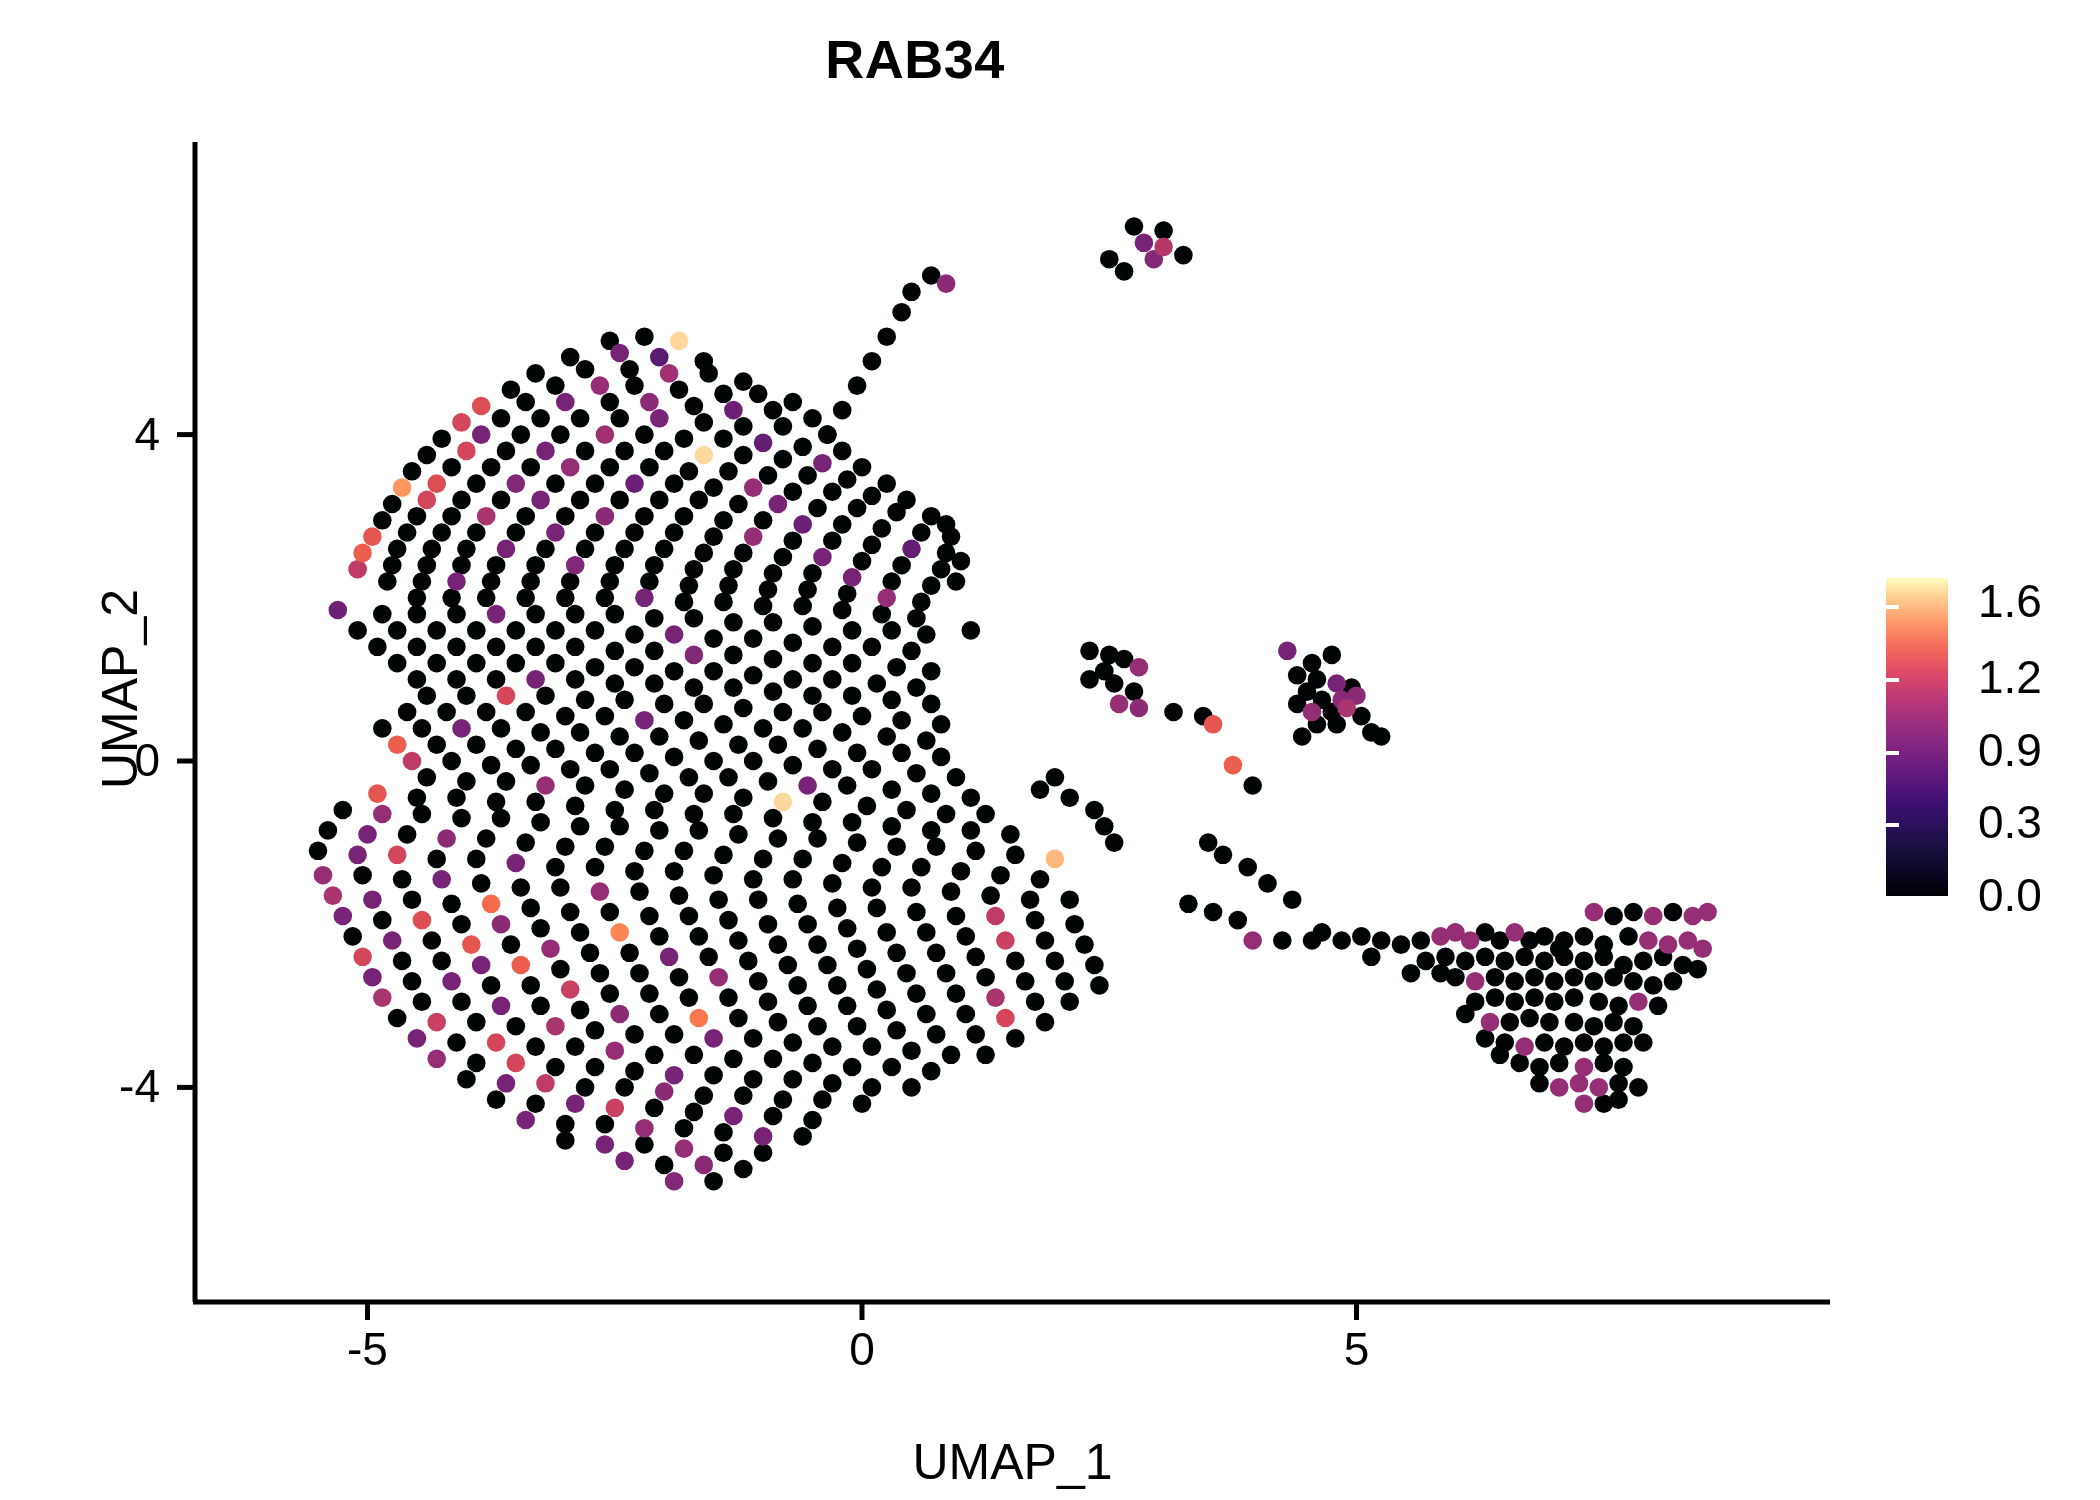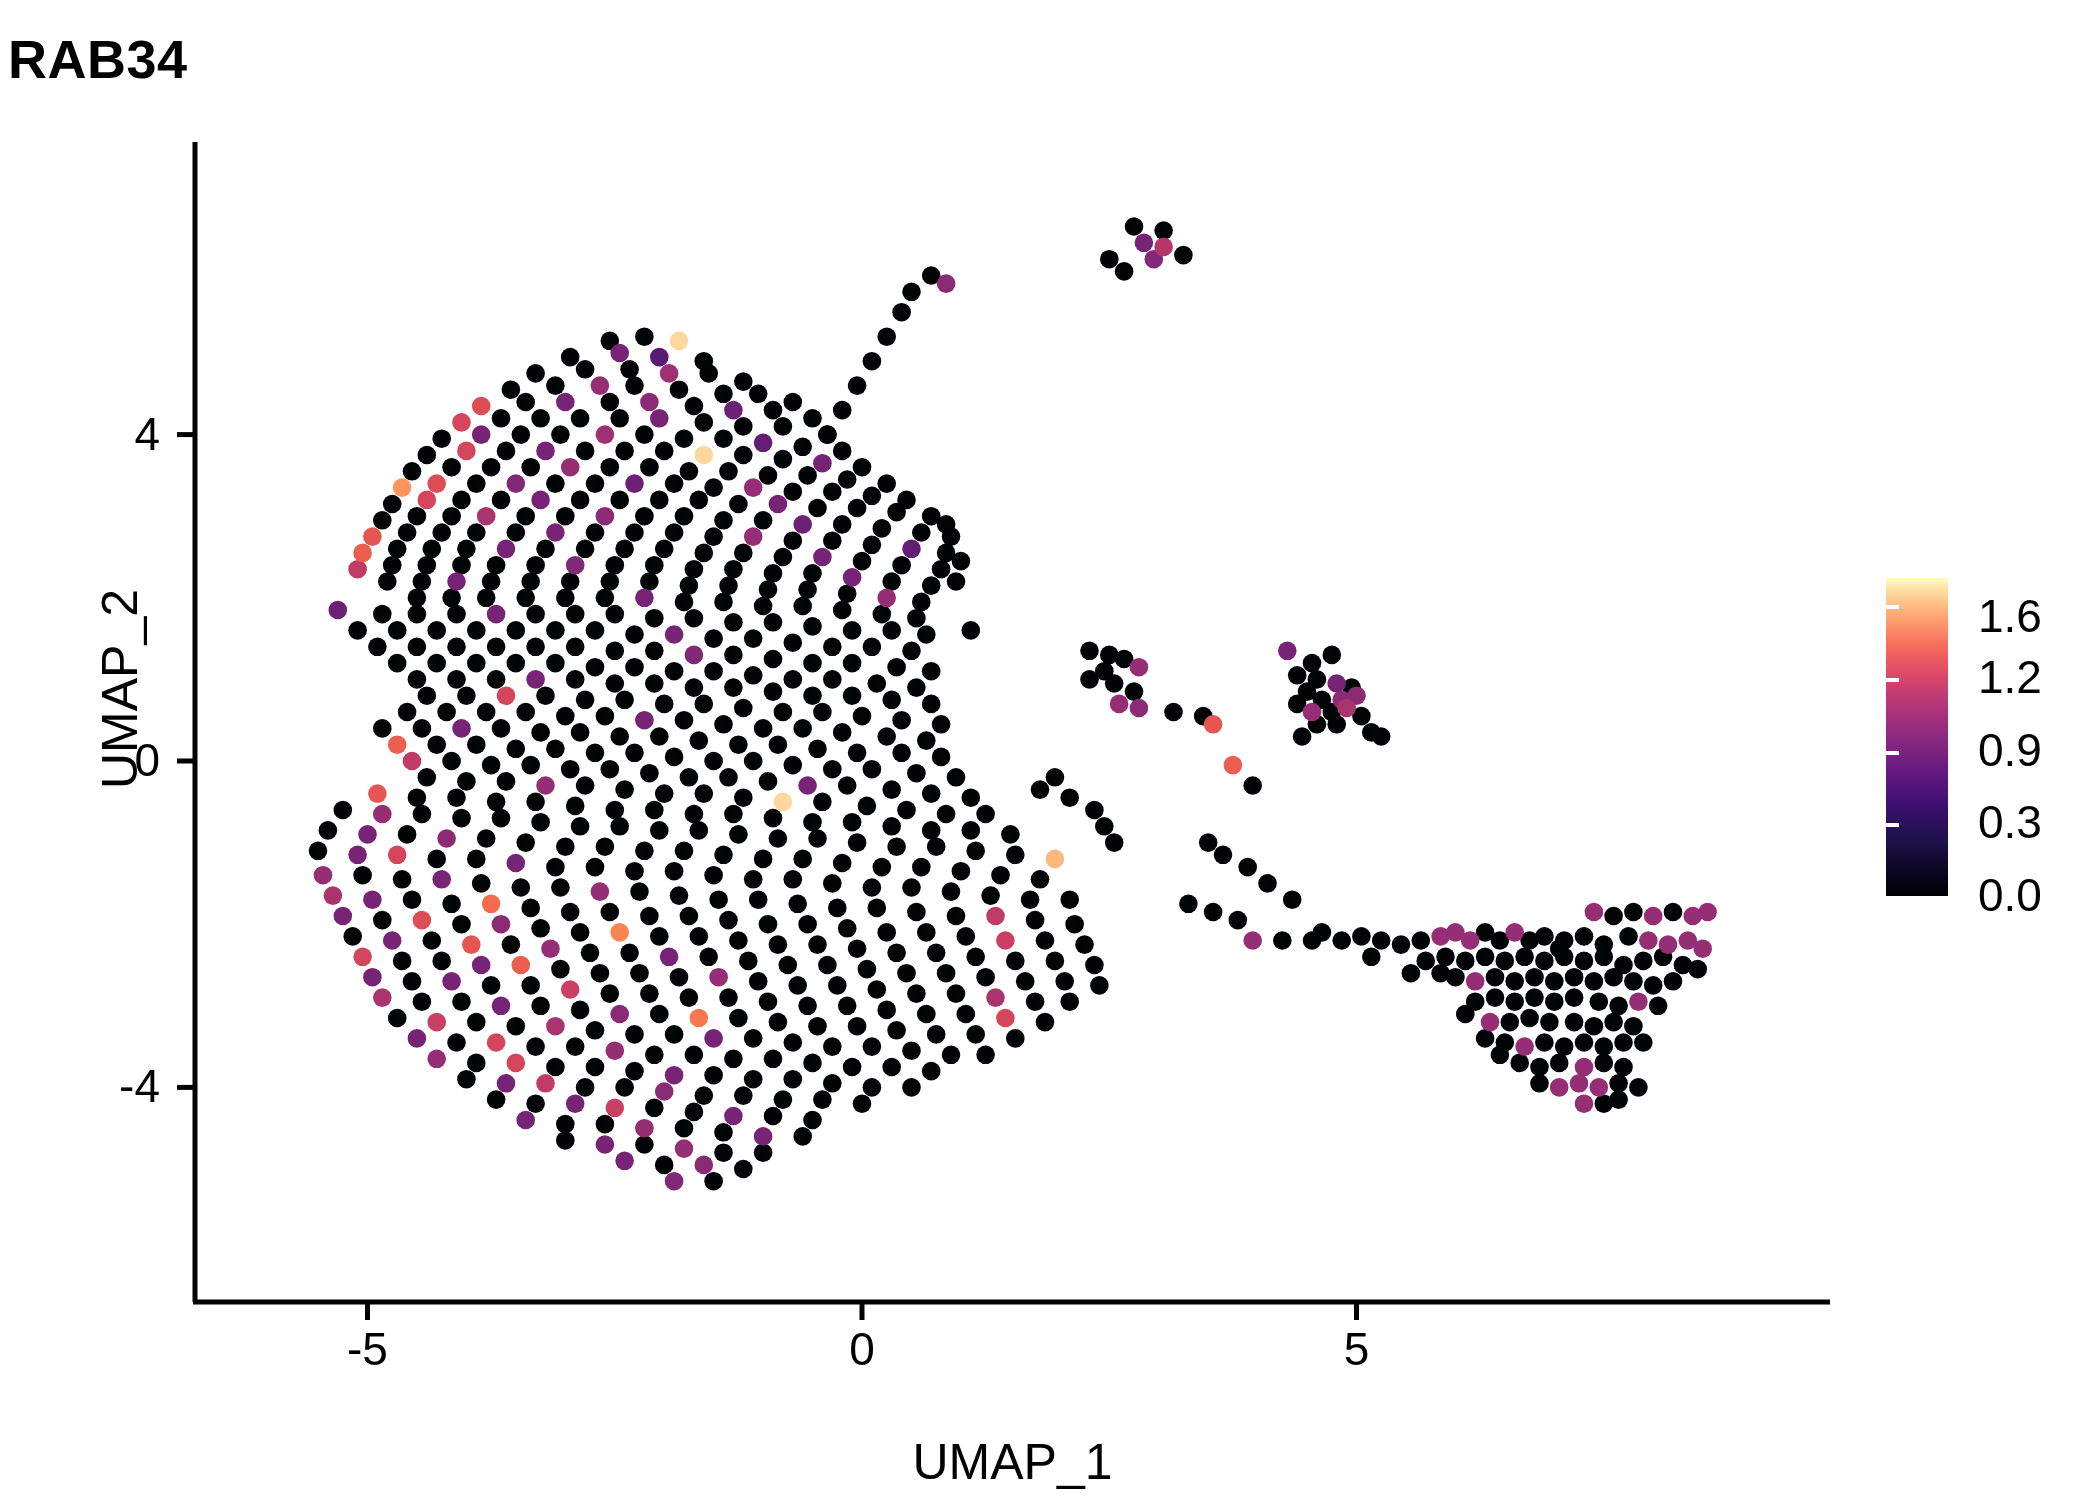--- a/index.html
+++ b/index.html
@@ -13,26 +13,25 @@
     height: 1500px;
     background: #ffffff;
     font-family: "Liberation Sans", sans-serif;
     overflow: hidden;
   }
   #plot-title {
     position: absolute;
     left: 0;
     top: 28px;
     width: 1830px;
-    text-align: left;
+    text-align: center;
     font-size: 54px;
     font-weight: bold;
     color: #000000;
     letter-spacing: 0.5px;
-    margin-left: 8px;
   }
   #scatter-svg {
     position: absolute;
     left: 0;
     top: 0;
     width: 2100px;
     height: 1500px;
   }
   #x-axis-label {
     position: absolute;
@@ -993,17 +992,17 @@
         <div class="legend-tick-mark right" style="top: 245.314px;"></div>
         <div class="legend-tick-label" style="top: 245.314px;">0.3</div>
         <div class="legend-tick-mark left" style="top: 172.629px;"></div>
         <div class="legend-tick-mark right" style="top: 172.629px;"></div>
         <div class="legend-tick-label" style="top: 172.629px;">0.9</div>
         <div class="legend-tick-mark left" style="top: 99.9429px;"></div>
         <div class="legend-tick-mark right" style="top: 99.9429px;"></div>
         <div class="legend-tick-label" style="top: 99.9429px;">1.2</div>
         <div class="legend-tick-mark left" style="top: 27.2571px;"></div>
         <div class="legend-tick-mark right" style="top: 27.2571px;"></div>
-        <div class="legend-tick-label" style="top: 39px;">1.6</div>
+        <div class="legend-tick-label" style="top: 24px;">1.6</div>
       </div>
   </div>
 
 </div>
 
 </body></html>

